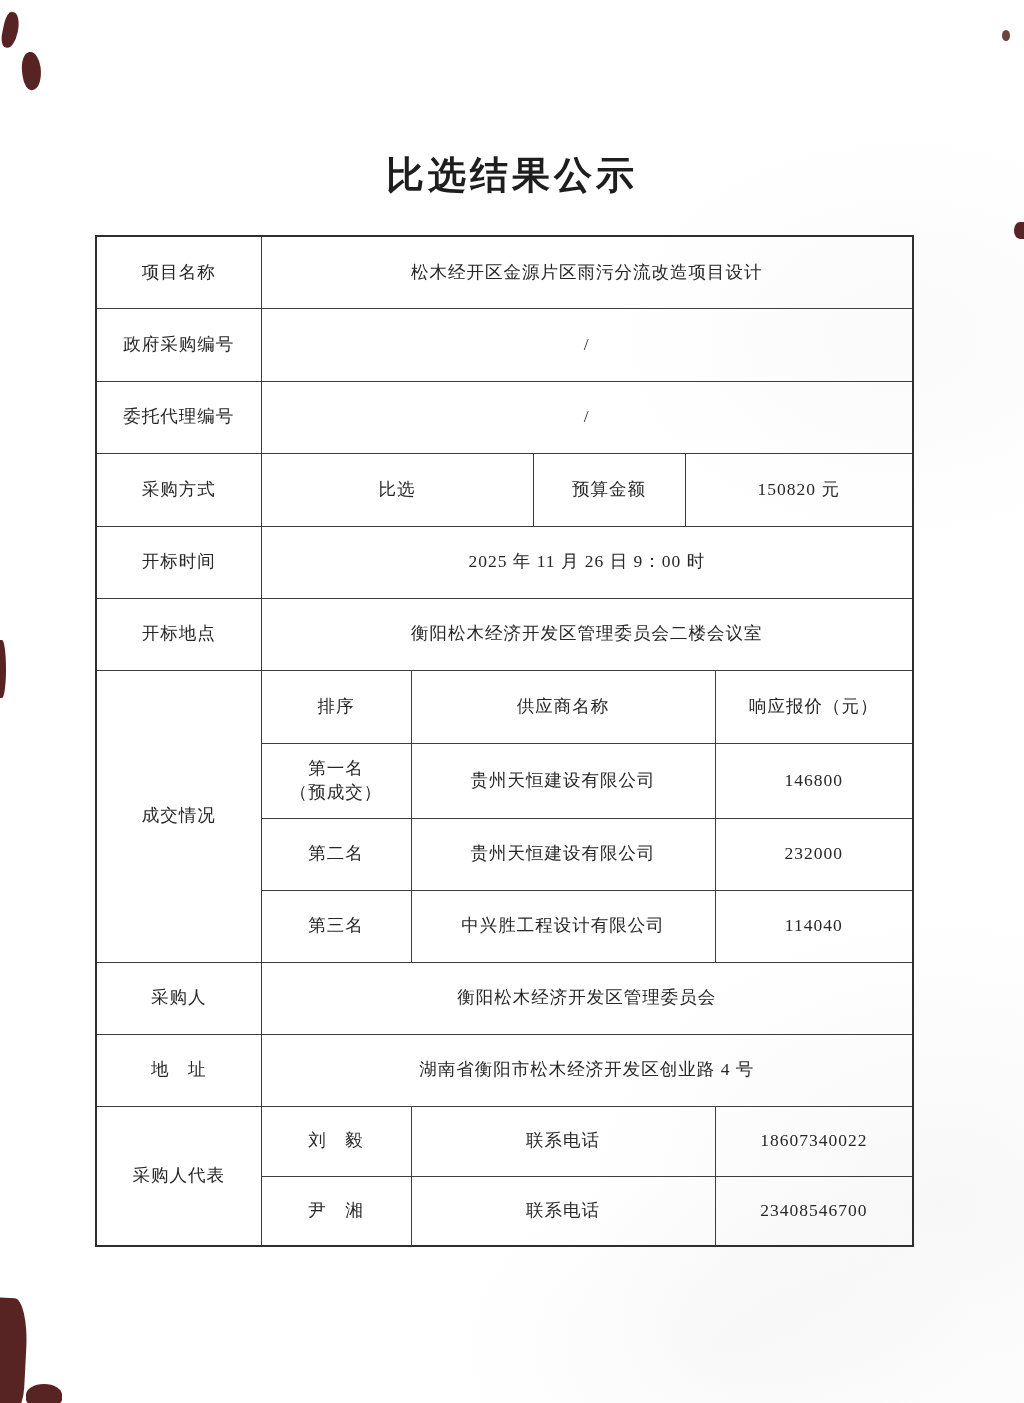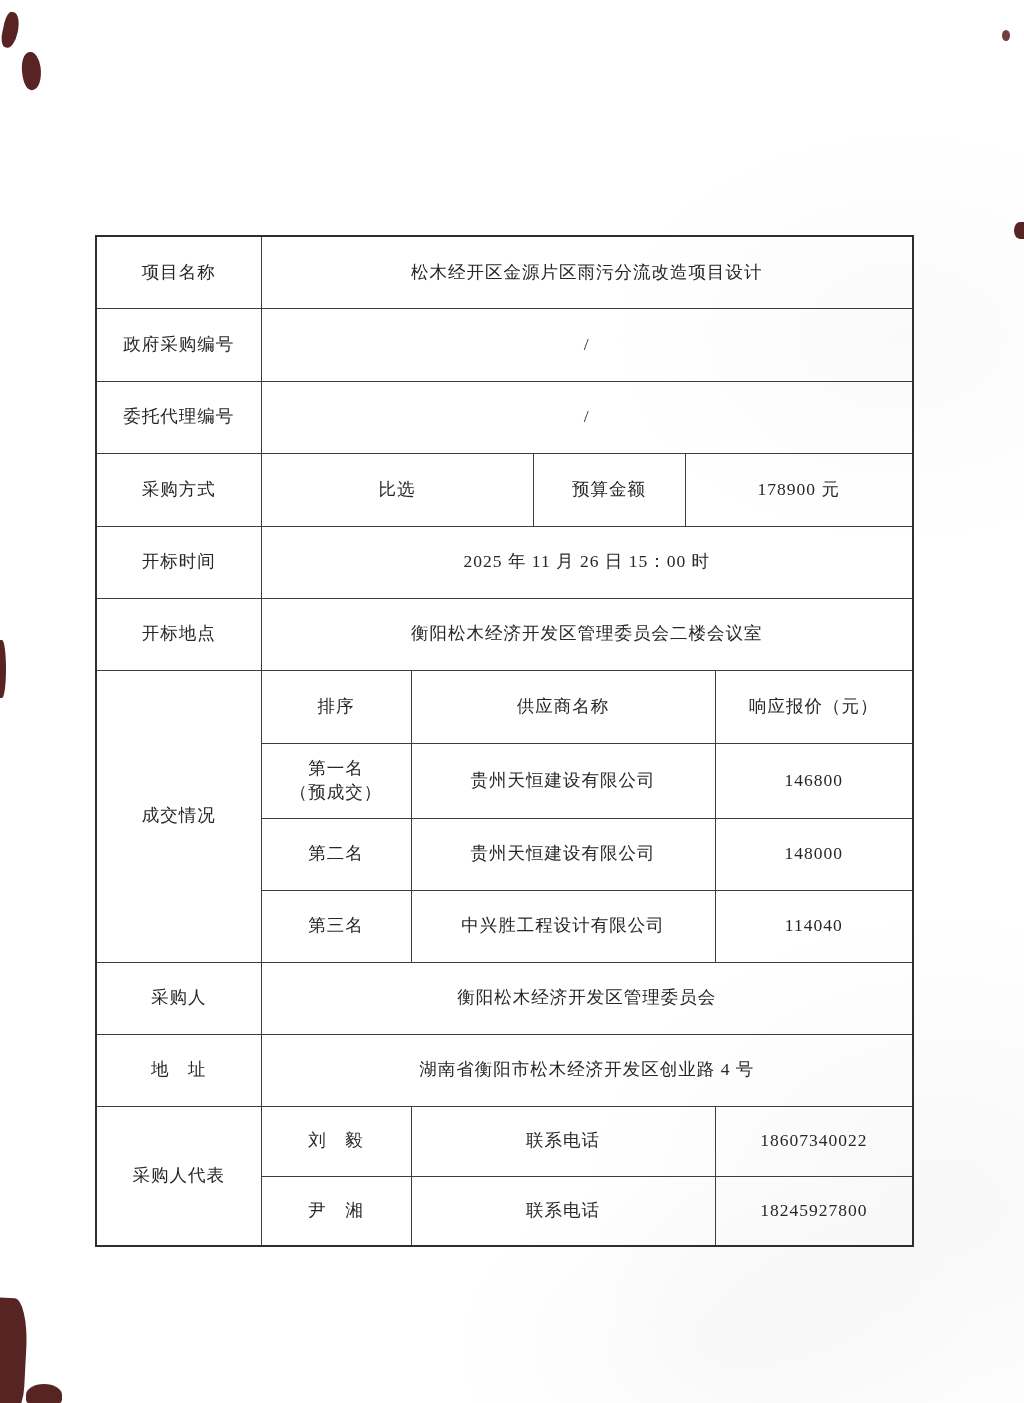--- a/index.html
+++ b/index.html
@@ -66,20 +66,21 @@
   .stain.s4 { left: -6px; top: 1298px; width: 32px; height: 110px; border-radius: 0 45% 20% 0; transform: rotate(3deg); }
   .stain.s5 { left: 26px; top: 1384px; width: 36px; height: 22px; border-radius: 50% 50% 30% 30%; }
   .stain.s6 { left: 1014px; top: 222px; width: 12px; height: 17px; border-radius: 50% 0 0 50%; }
   .stain.s7 { left: 1002px; top: 30px;  width: 8px;  height: 11px; border-radius: 50%; opacity: 0.8; }
 </style>
 </head>
 <body>
 
 <div class="page">
 
+  <h1 class="doc-title">比选结果公示</h1>
 
   <table class="results">
     <colgroup>
       <col style="width:165px">
         <col style="width:150px">
         <col style="width:122px">
       <col style="width:152px">
         <col style="width:30px">
         <col style="width:198px">
     </colgroup>
@@ -97,26 +98,26 @@
 
     <tr class="h72">
       <td class="label">委托代理编号</td>
       <td colspan="5">/</td>
     </tr>
 
     <tr class="h73">
       <td class="label">采购方式</td>
       <td colspan="2">比选</td>
       <td>预算金额</td>
-      <td colspan="2">178900 元</td>
+      <td colspan="2">150820 元</td>
     </tr>
 
     <tr class="h72">
       <td class="label">开标时间</td>
-      <td colspan="5">2025 年 11 月 26 日 15：00 时</td>
+      <td colspan="5">2025 年 11 月 26 日 9：00 时</td>
     </tr>
 
     <tr class="h72">
       <td class="label">开标地点</td>
       <td colspan="5">衡阳松木经济开发区管理委员会二楼会议室</td>
     </tr>
 
     <tr class="h73">
       <td class="label" rowspan="4">成交情况</td>
       <td>排序</td>
@@ -129,21 +130,21 @@
         <div>第一名</div>
         <div>（预成交）</div>
       </td>
       <td colspan="3">贵州天恒建设有限公司</td>
       <td>146800</td>
     </tr>
 
     <tr class="h72">
       <td>第二名</td>
       <td colspan="3">贵州天恒建设有限公司</td>
-      <td>148000</td>
+      <td>232000</td>
     </tr>
 
     <tr class="h72">
       <td>第三名</td>
       <td colspan="3">中兴胜工程设计有限公司</td>
       <td>114040</td>
     </tr>
 
     <tr class="h72">
       <td class="label">采购人</td>
@@ -158,21 +159,21 @@
     <tr class="h70">
       <td class="label" rowspan="2">采购人代表</td>
       <td>刘　毅</td>
       <td colspan="3">联系电话</td>
       <td>18607340022</td>
     </tr>
 
     <tr class="h70">
       <td>尹　湘</td>
       <td colspan="3">联系电话</td>
-      <td>18245927800</td>
+      <td>23408546700</td>
     </tr>
   </tbody>
     </table>
 
   <div class="stain s1"></div>
   <div class="stain s2"></div>
   <div class="stain s3"></div>
   <div class="stain s4"></div>
   <div class="stain s5"></div>
   <div class="stain s6"></div>

